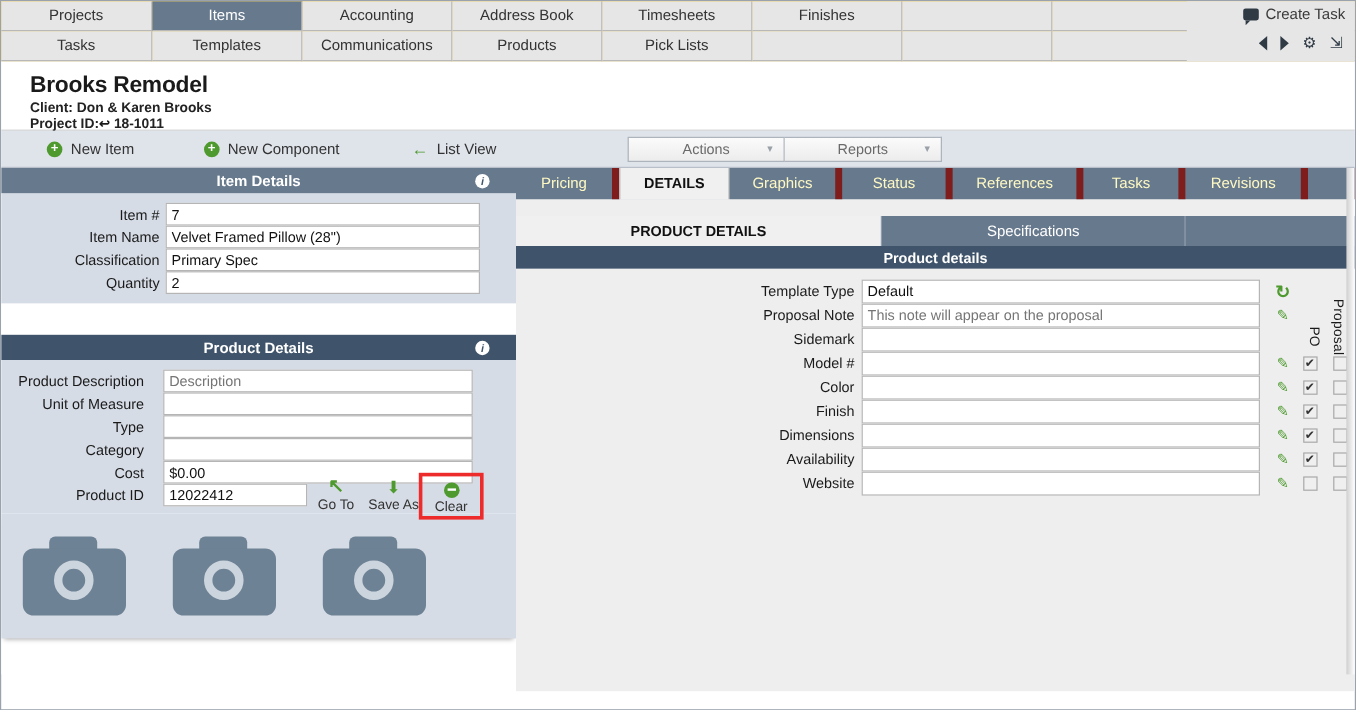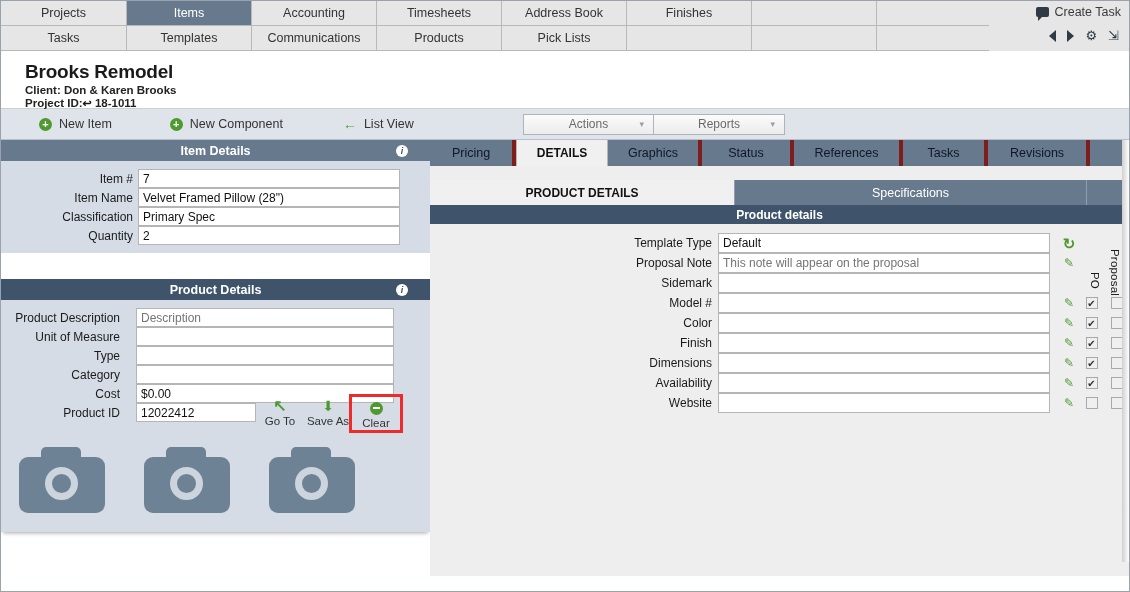--- a/index.html
+++ b/index.html
@@ -181,22 +181,22 @@
     position: absolute; bottom: 13px; left: 26px;
     width: 33px; height: 33px; border-radius: 50%;
     border: 7px solid #ccd4dd;
   }
 
   
   .rightcol { flex: 1 1 auto; background: #eeeeee; position: relative; }
   .tabstrip { display: flex; height: 26px; background: #67798d; }
   .tab {
     display: flex; align-items: center; justify-content: center;
-    font-size: 12.5px; color: #0f172a; background: #67798d;
-    border-right: 4px solid #7f1d1d; cursor: pointer; white-space: nowrap;
+    font-size: 12.5px; color: #fef9c3; background: #67798d;
+    border-right: 6px solid #7f1d1d; cursor: pointer; white-space: nowrap;
   }
   .tab.active {
     background: #f0f0f0; color: #111; font-weight: bold; font-size: 12px;
     border-right: 1px solid #b7b7b7; border-left: 1px solid #b7b7b7;
   }
   .tab.fill { flex: 1 1 auto; cursor: default; }
   .tabgap { height: 14px; background: #eeeeee; }
 
   .subtabs { display: flex; height: 25px; }
   .subtab {
@@ -258,24 +258,24 @@
       <div class="navcell first">
           <span>Projects</span>
         </div>
       <div class="navcell active">
           <span>Items</span>
         </div>
       <div class="navcell">
           <span>Accounting</span>
         </div>
       <div class="navcell">
+          <span>Address Book</span>
+        </div>
+      <div class="navcell">
           <span>Timesheets</span>
-        </div>
-      <div class="navcell">
-          <span>Address Book</span>
         </div>
       <div class="navcell">
           <span>Finishes</span>
         </div>
       <div class="navcell blank"></div>
       <div class="navfill"></div>
     </div>
     <div class="navrow">
       <div class="navcell first">
           <span>Tasks</span>
@@ -468,21 +468,21 @@
           </div>
         <div class="tab fill"></div>
       </div>
 
       <div class="tabgap"></div>
 
       <div class="subtabs">
         <div class="subtab active" style="width:305px">
             <span>PRODUCT DETAILS</span>
           </div>
-        <div class="subtab" style="width:352px">
+        <div class="subtab" style="width:253px">
             <span>Specifications</span>
           </div>
         <div class="subtab fill"></div>
       </div>
 
       <div class="sechdr">
         <span>Product details</span>
       </div>
 
       <div class="formarea">

